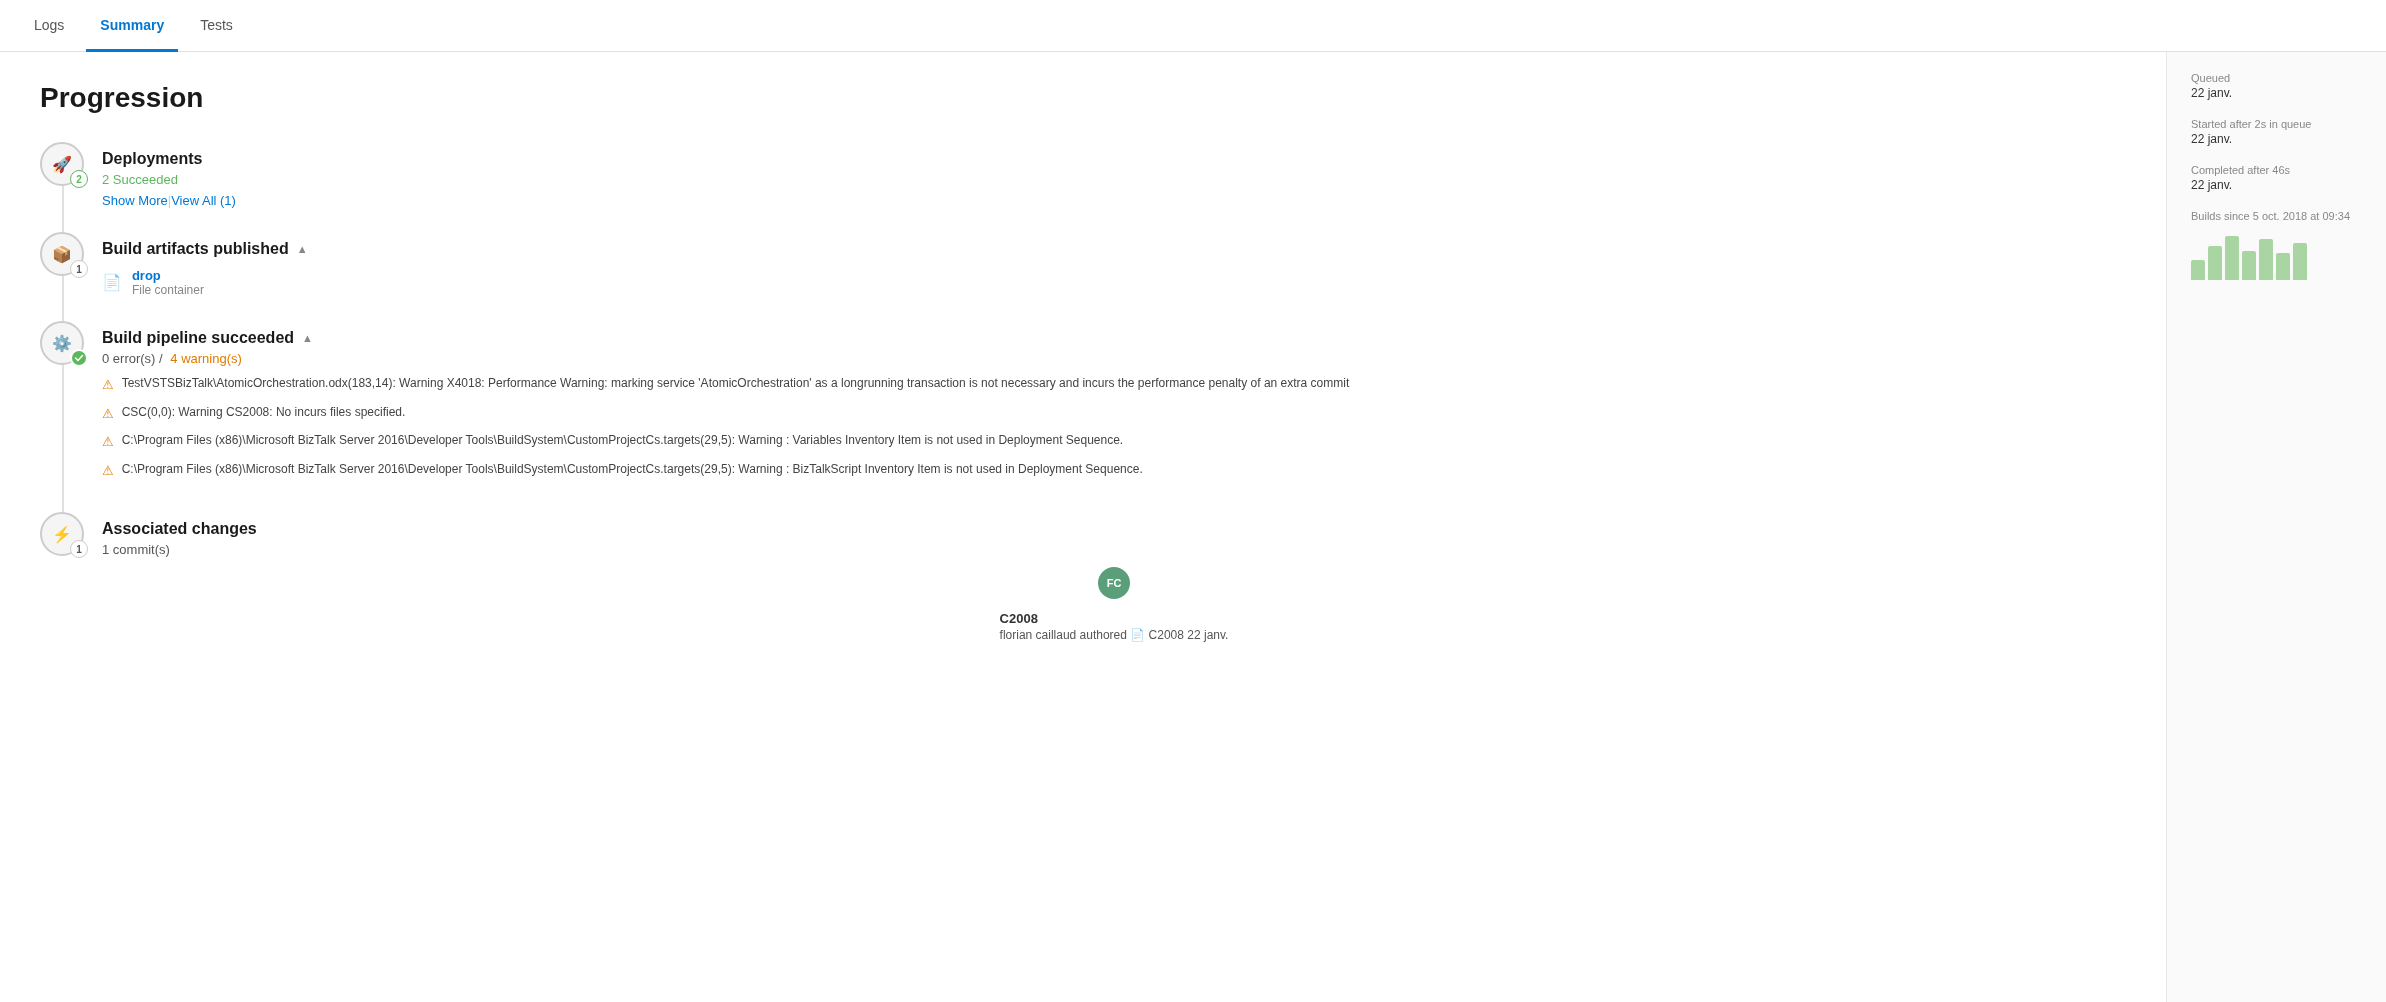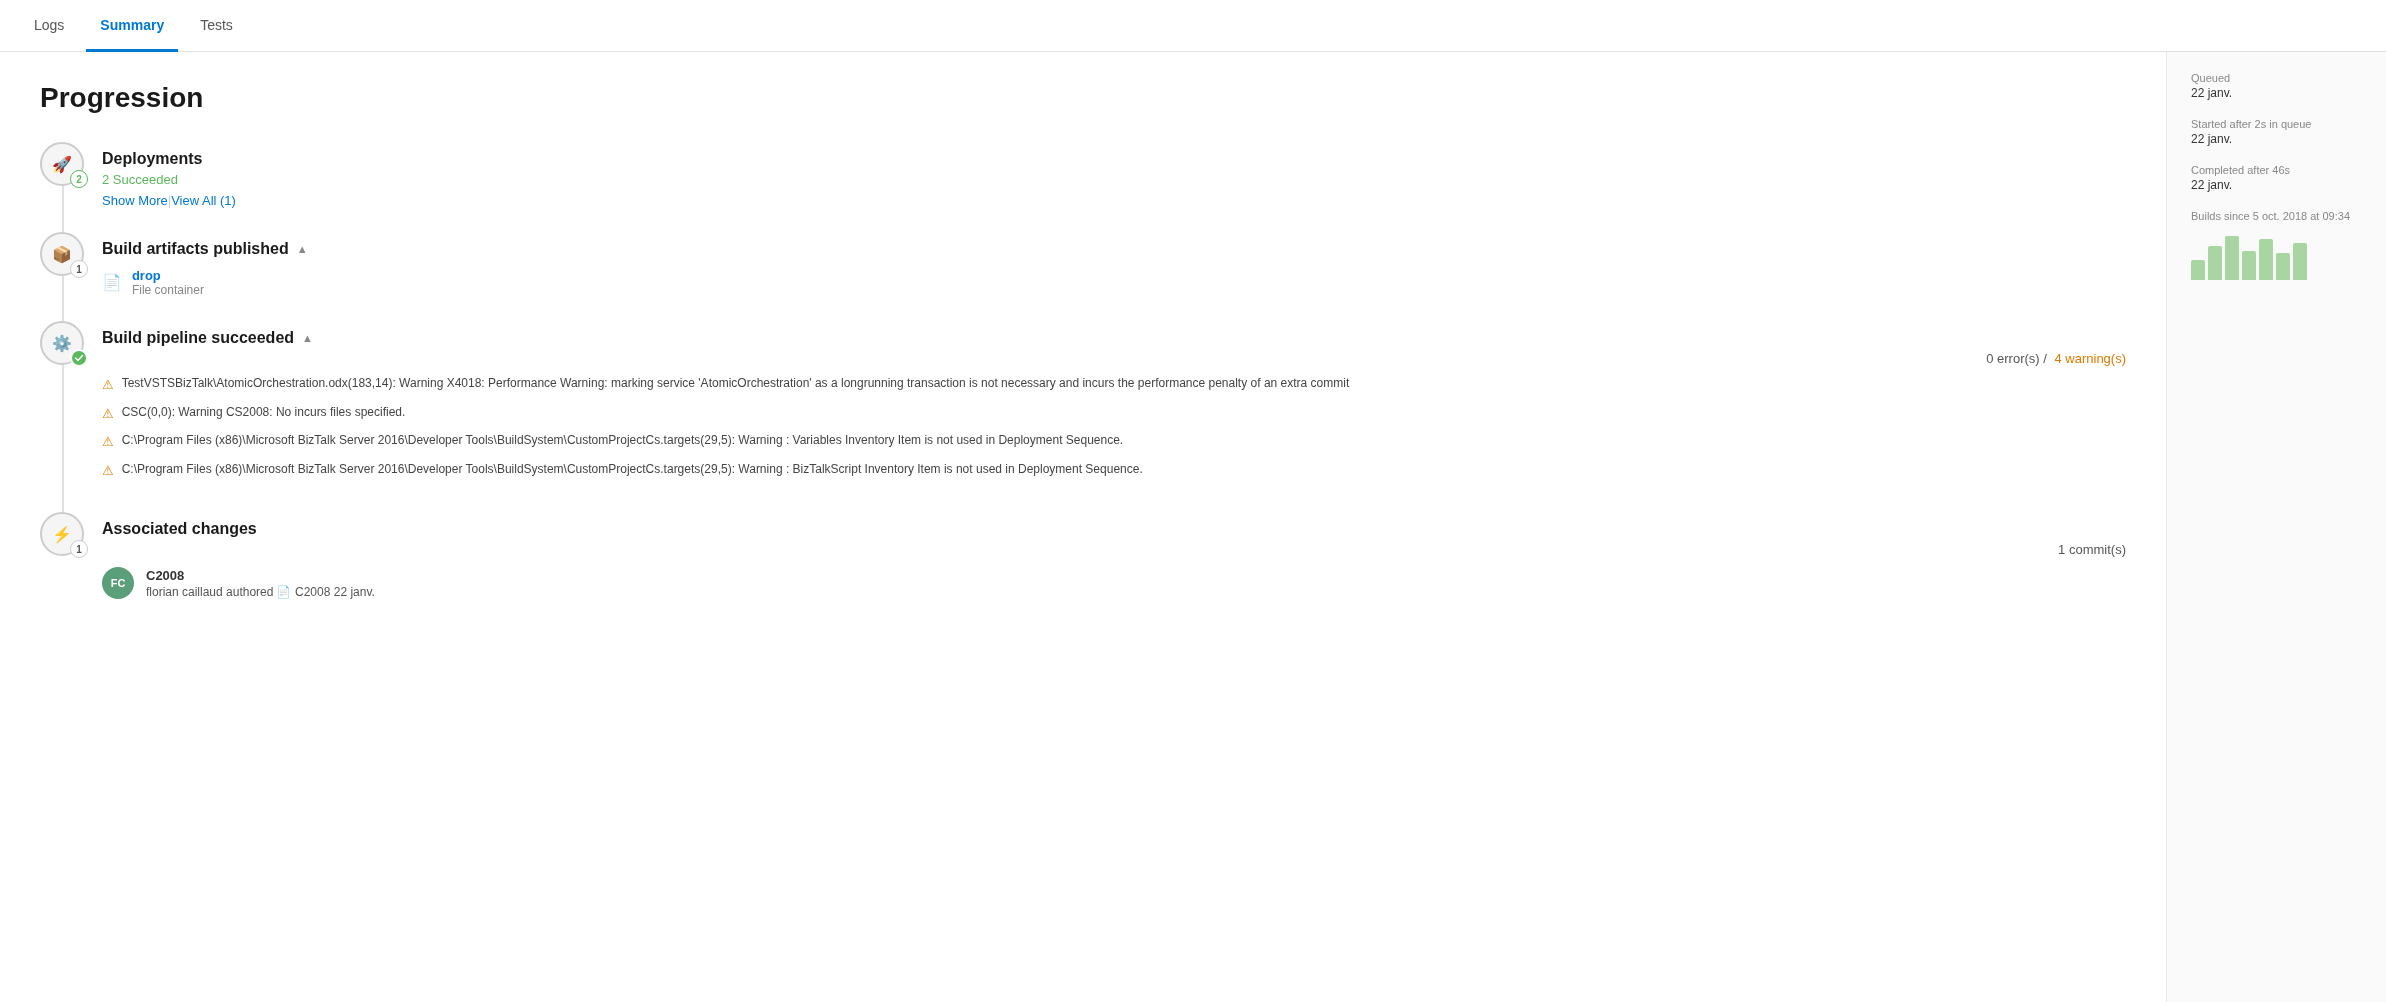--- a/index.html
+++ b/index.html
@@ -32,39 +32,39 @@
     
     .stage { display: flex; align-items: flex-start; margin-bottom: 24px; position: relative; }
     .stage-icon-wrap { position: relative; flex-shrink: 0; width: 44px; height: 44px; margin-right: 18px; }
     .stage-circle { width: 44px; height: 44px; border-radius: 50%; border: 2px solid #ccc; background: #f5f5f5; display: flex; align-items: center; justify-content: center; font-size: 16px; color: #666; }
     .stage-badge { position: absolute; bottom: -2px; right: -4px; background: #fff; border: 1px solid #ccc; border-radius: 50%; width: 18px; height: 18px; display: flex; align-items: center; justify-content: center; font-size: 10px; font-weight: 700; color: #555; }
     .stage-badge.success { border-color: #5cb85c; color: #5cb85c; }
 
     .stage-content { flex: 1; }
     .stage-title { font-size: 16px; font-weight: 600; color: #1a1a1a; margin-bottom: 4px; display: flex; align-items: center; gap: 8px; margin-top: 8px; }
     .stage-subtitle { font-size: 13px; color: #5cb85c; margin-bottom: 6px; }
-    .stage-subtitle.neutral { color: #555; text-align: right; }
+    .stage-subtitle.neutral { color: #555; }
 
     .stage-links { display: flex; align-items: center; }
     .stage-link { font-size: 13px; color: #0078d4; cursor: pointer; text-decoration: none; }
     .divider { color: #ccc; }
 
     
     .artifact-item { display: flex; align-items: center; gap: 10px; margin-top: 10px; }
     .artifact-icon { font-size: 16px; color: #666; }
     .artifact-name { font-size: 13px; font-weight: 600; color: #0078d4; cursor: pointer; }
     .artifact-desc { font-size: 12px; color: #888; }
 
     
     .warning-list { margin-top: 8px; }
     .warning-item { display: flex; align-items: flex-start; gap: 8px; margin-bottom: 8px; font-size: 12px; color: #444; line-height: 1.5; }
     .warning-icon { color: #e07b00; flex-shrink: 0; margin-top: 1px; font-size: 13px; }
 
     
-    .commit-item { display: flex; align-items: center; gap: 12px; margin-top: 10px; }
+    .commit-item { display: flex; align-items: center; gap: 12px; margin-top: 10px; flex-direction: column; }
     .avatar { width: 32px; height: 32px; border-radius: 50%; background: #5a9e7a; display: flex; align-items: center; justify-content: center; color: #fff; font-size: 11px; font-weight: 700; flex-shrink: 0; }
     .commit-info { font-size: 12px; color: #555; }
     .commit-id { font-size: 13px; font-weight: 600; color: #333; margin-bottom: 2px; }
 
     
     .stage-with-line { position: relative; }
     .stage-with-line::before { content: ''; position: absolute; left: 22px; top: 44px; bottom: -24px; width: 2px; background: #e0e0e0; }
 
     
     .chevron { display: inline-block; font-size: 11px; color: #888; cursor: pointer; }

